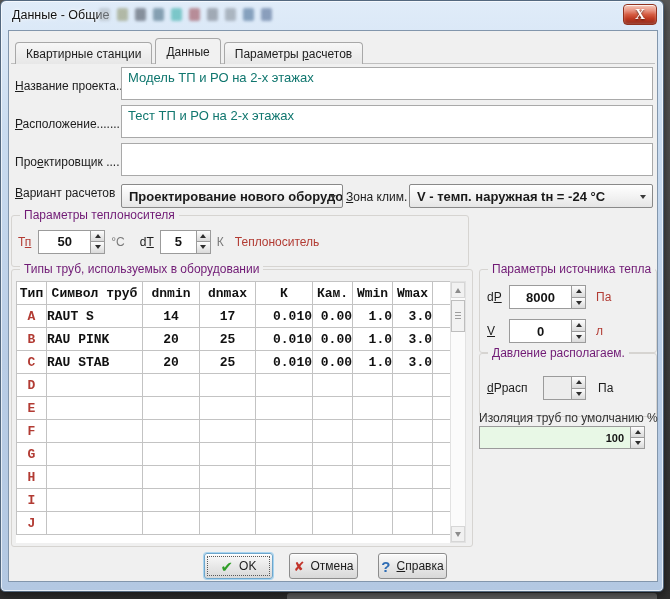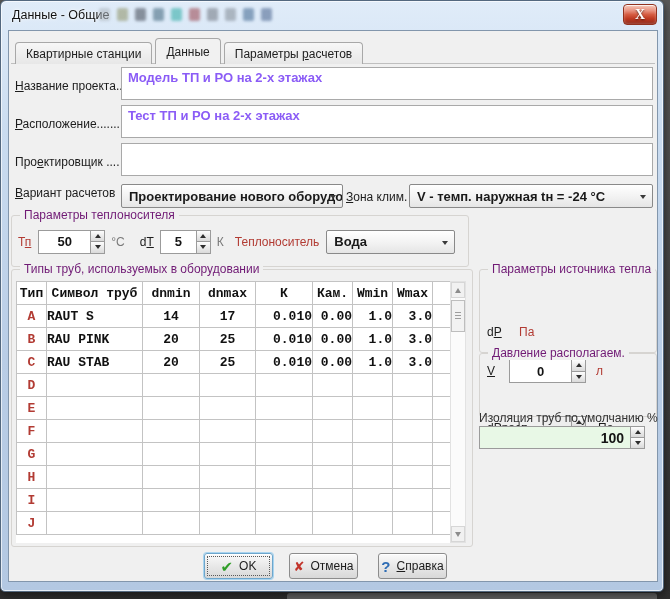--- a/index.html
+++ b/index.html
@@ -35,21 +35,21 @@
   .tab{height:22px;box-sizing:border-box;display:flex;align-items:center;padding:0 10px;
     background:linear-gradient(#f7f7f7,#e7e7e7);border:1px solid #a8a8a8;border-bottom:none;
     border-radius:4px 4px 0 0;margin-right:3px;cursor:pointer;color:#222;white-space:nowrap;}
   .tab.active{height:26px;background:#f1f1f1;box-shadow:0 2px 0 #f0f0f0;z-index:3;}
   .accel{text-decoration:underline;text-underline-offset:1px;}
 
   
   .flabel{position:absolute;left:6px;color:#1c1c1c;white-space:nowrap;}
   .textinput{position:absolute;left:112px;width:532px;height:33px;box-sizing:border-box;
     background:#fff;border:1px solid #a9a9a9;padding:2px 6px;cursor:text;overflow:hidden;}
-  .tval{font-weight:bold;font-size:13px;color:#8b5cf6;white-space:nowrap;}
+  .tval{font-weight:normal;font-size:13px;color:#0f766e;white-space:nowrap;}
   .combo{position:absolute;height:24px;box-sizing:border-box;border:1px solid #898989;border-radius:2px;
     background:linear-gradient(#ffffff,#f2f2f2 55%,#e5e5e5);display:flex;align-items:center;
     padding:0 18px 0 7px;font-weight:bold;font-size:13px;color:#1a1a1a;
     white-space:nowrap;overflow:hidden;cursor:pointer;}
   .combo-arrow{position:absolute;right:6px;top:10px;width:0;height:0;
     border-left:3.5px solid transparent;border-right:3.5px solid transparent;border-top:4px solid #3a3a3a;}
 
   
   .group{position:absolute;box-sizing:border-box;border:1px solid #d6d4d1;border-radius:3px;}
   .gtitle{position:absolute;top:-8px;left:8px;background:#f0f0f0;padding:0 4px;color:#701a75;white-space:nowrap;}
@@ -93,26 +93,26 @@
   .vs-up{top:0;}
   .vs-dn{bottom:0;}
   .vs-btn .tri-up{width:0;height:0;border-left:3.5px solid transparent;border-right:3.5px solid transparent;border-bottom:5px solid #8c8c8c;}
   .vs-btn .tri-dn{width:0;height:0;border-left:3.5px solid transparent;border-right:3.5px solid transparent;border-top:5px solid #8c8c8c;}
   .vs-thumb{position:absolute;left:0;top:18px;width:14px;height:32px;box-sizing:border-box;
     background:#f2f2f2;border:1px solid #bdbdbd;cursor:grab;}
   .vs-thumb::after{content:"";position:absolute;left:3px;right:3px;top:50%;margin-top:-4px;height:8px;
     background:repeating-linear-gradient(180deg,#9d9d9d 0 1px,transparent 1px 3px);}
 
   
-  .g3row{position:absolute;left:7px;display:flex;align-items:center;margin-top:40px;}
+  .g3row{position:absolute;left:7px;display:flex;align-items:center;}
   .slabel{white-space:nowrap;}
   .ins-label{position:absolute;left:470px;top:380px;color:#333;white-space:nowrap;}
   .green-spin{position:absolute;left:470px;top:395px;height:23px;display:flex;}
   .green-spin .spin-val{height:23px;width:151px;background:#e8f8e6;justify-content:flex-end;
-    padding-right:6px;font-size:14px;}
+    padding-right:6px;font-size:11px;}
   .green-spin .spin-btns{height:23px;}
 
   
   .btn{position:absolute;top:522px;width:69px;height:26px;box-sizing:border-box;cursor:pointer;
     border:1px solid #8c8c8c;border-radius:3px;
     background:linear-gradient(#fafafa,#eaeaea 45%,#d8d8d8);box-shadow:inset 0 1px 0 #fff;
     display:flex;align-items:center;justify-content:center;gap:6px;}
   .btn.focused{border-color:#6da6cc;box-shadow:0 0 0 1px #a9d4ef, inset 0 1px 0 #fff;
     outline:1px dotted #5a5a5a;outline-offset:-4px;}
   .bicon{line-height:1;font-weight:bold;}
@@ -202,24 +202,20 @@
           <span style="margin-left:15px"><span>d</span><span class="accel">T</span></span>
           <span class="spinbox" style="margin-left:6px">
             <span class="spin-val" style="width:36px">5</span>
             <span class="spin-btns">
               <span class="sb up"></span>
               <span class="sb dn"></span>
             </span>
           </span>
           <span class="unit gray">К</span>
           <span class="red" style="margin-left:11px">Теплоноситель</span>
-          <div class="combo" style="position:relative;flex:1;min-width:0;margin-left:7px">
-            <span>Вода</span>
-            <span class="combo-arrow"></span>
-          </div>
         </div>
       </div>
 
       <div class="group" style="left:2px;top:238px;width:462px;height:278px">
         <span class="gtitle">Типы труб, используемых в оборудовании</span>
         <div class="table-clip">
           <table class="pipes">
             <colgroup>
               <col style="width:30px">
                 <col style="width:96px">
@@ -366,20 +362,27 @@
           <div class="vs-btn vs-dn">
               <span class="tri-dn"></span>
             </div>
         </div>
       </div>
 
       <div class="group" style="left:470px;top:238px;width:178px;height:84px">
         <span class="gtitle">Параметры источника тепла</span>
         <div class="g3row" style="top:15px">
           <span class="slabel" style="width:22px"><span>d</span><span class="accel">P</span></span>
+          <span class="spinbox">
+            <span class="spin-val" style="width:62px">8000</span>
+            <span class="spin-btns">
+              <span class="sb up"></span>
+              <span class="sb dn"></span>
+            </span>
+          </span>
           <span class="unit red" style="margin-left:10px">Па</span>
         </div>
         <div class="g3row" style="top:49px">
           <span class="slabel accel" style="width:22px">V</span>
           <span class="spinbox">
             <span class="spin-val" style="width:62px">0</span>
             <span class="spin-btns">
               <span class="sb up"></span>
               <span class="sb dn"></span>
             </span>

